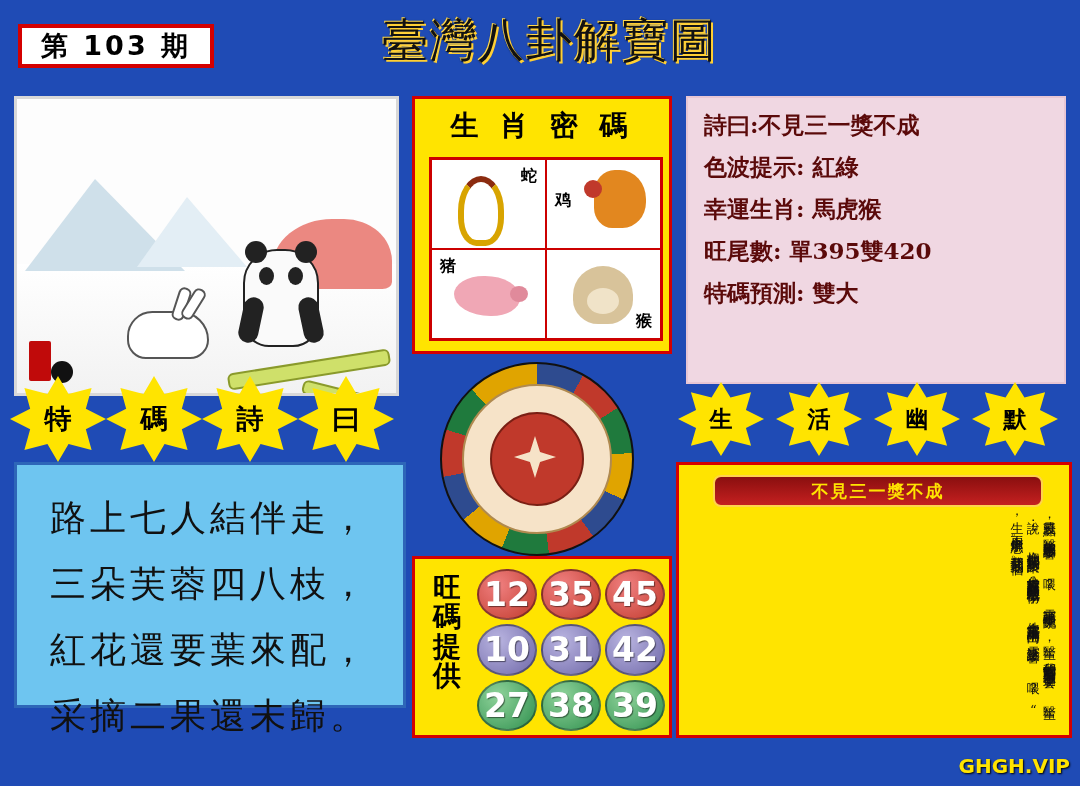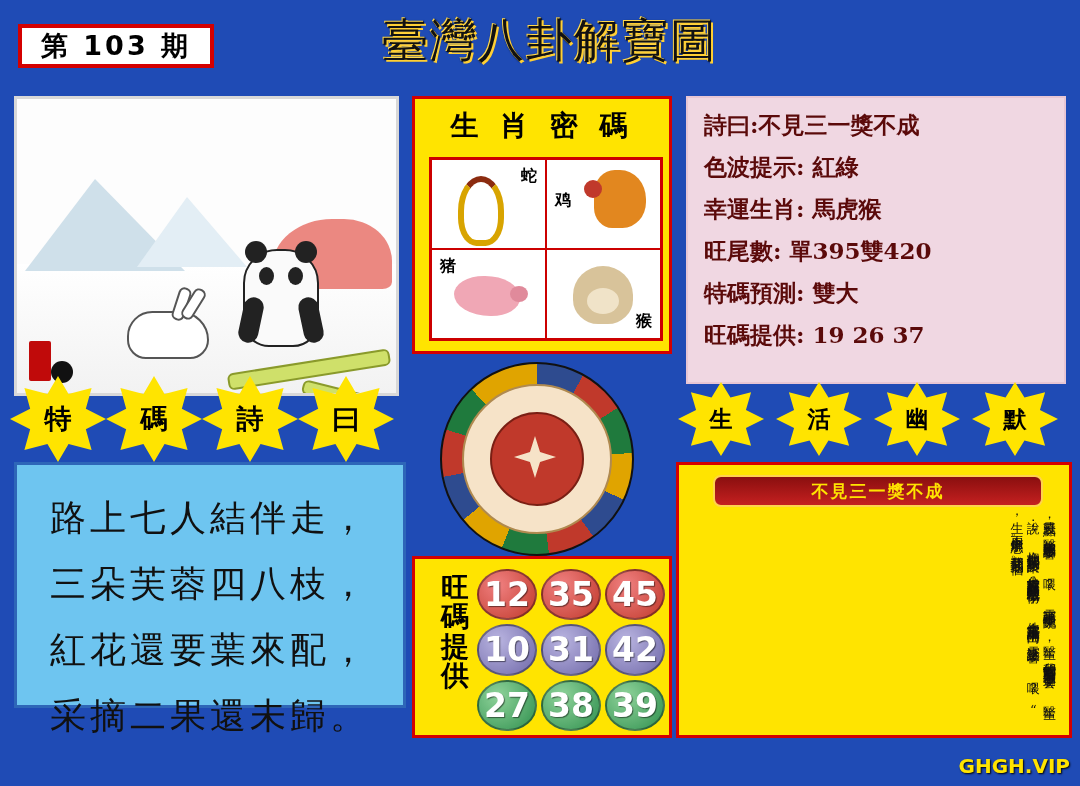--- a/index.html
+++ b/index.html
@@ -181,21 +181,21 @@
     font-family:"DejaVu Serif","Liberation Serif",serif;
   }
   .hstar.h1{left:2px;} .hstar.h2{left:100px;} .hstar.h3{left:198px;} .hstar.h4{left:296px;}
   
   .balls-panel{
     left:412px;top:556px;width:260px;height:182px;
     background:#ffe400;border:3px solid #d40000;
   }
   .balls-label{
     position:absolute;left:10px;top:14px;width:44px;
-    font-size:28px;font-weight:bold;color:#000;line-height:1.05;text-align:right;
+    font-size:28px;font-weight:bold;color:#000;line-height:1.05;text-align:center;
     font-family:"DejaVu Serif","Liberation Serif",serif;
   }
   .balls-grid{
     position:absolute;left:62px;top:10px;width:188px;height:162px;
     display:grid;grid-template-columns:repeat(3,1fr);grid-template-rows:repeat(3,1fr);
     gap:4px;
   }
   .ball{
     border-radius:50%;display:flex;align-items:center;justify-content:center;
     font-size:33px;font-weight:bold;color:#fff;border:2px solid rgba(0,0,0,.35);
@@ -296,21 +296,20 @@
       </div>
     </div>
   </div>
 
   <div class="panel info-panel">
     <div class="info-line">詩曰:不見三一獎不成</div>
     <div class="info-line">色波提示: 紅綠</div>
     <div class="info-line">幸運生肖: 馬虎猴</div>
     <div class="info-line">旺尾數: 單395雙420</div>
     <div class="info-line">特碼預測:  雙大</div>
-    <div class="info-line">旺碼提供: 19 26 37</div>
   </div>
 
   <div class="star-band">
     <div class="star s1">特</div>
     <div class="star s2">碼</div>
     <div class="star s3">詩</div>
     <div class="star s4">曰</div>
   </div>
 
   <div class="panel poem-panel">

